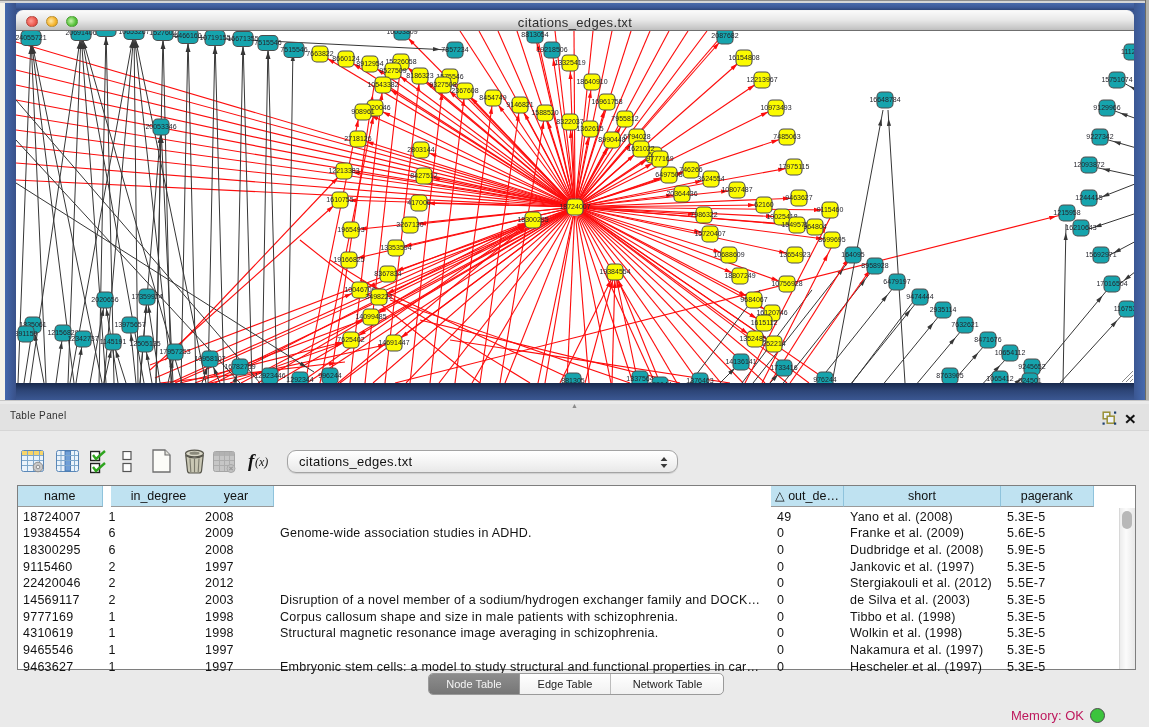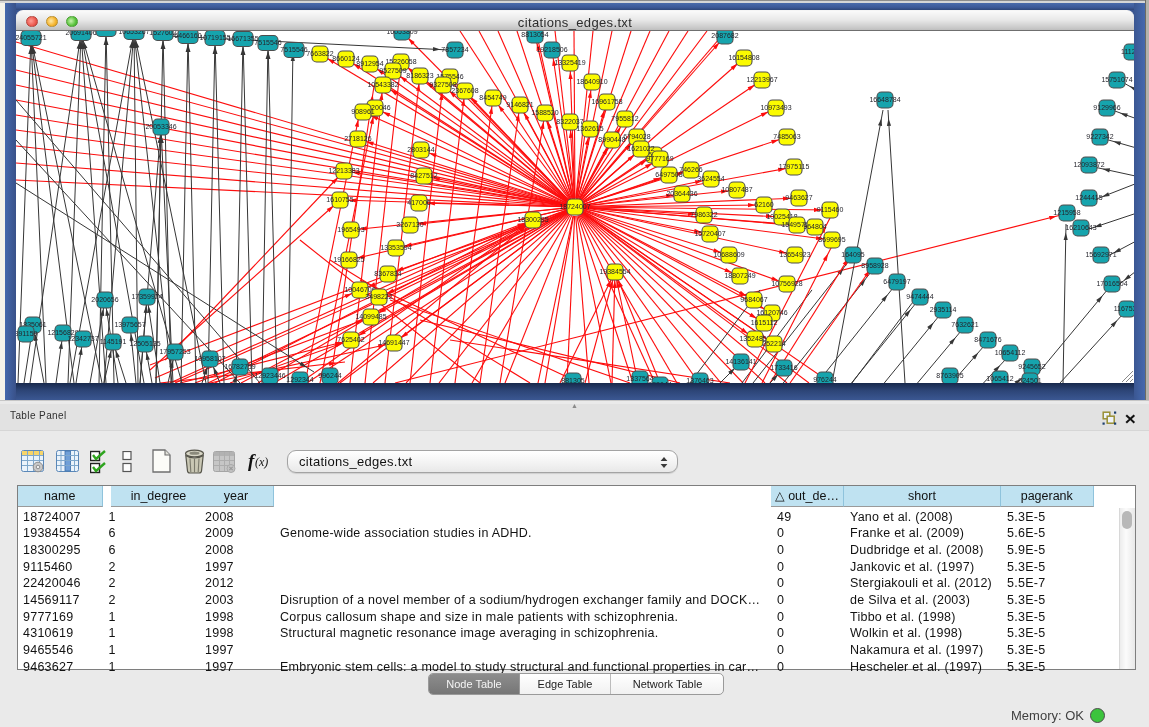--- a/index.html
+++ b/index.html
@@ -22,21 +22,21 @@
 #divot{position:absolute;left:571px;top:403px;width:8px;height:5px;color:#8a8a8a;font-size:7px;line-height:5px}
 #combo{position:absolute;left:287px;top:450px;width:391px;height:23px;background:linear-gradient(180deg,#ffffff,#f2f2f2 60%,#e8e8e8);border:1px solid #a3a3a3;border-radius:9px;font-size:13px;color:#111;line-height:21px;padding-left:11px;letter-spacing:.3px;box-shadow:0 1px 1px rgba(0,0,0,.12)}
 
 #table{position:absolute;left:17px;top:485px;width:1119px;height:185px;background:#fff;border:1px solid #7e7e7e}
 .hrow{position:absolute;left:0;top:0;height:21px;background:#bfe2f1;border-right:1px solid #8fc3dc;border-bottom:1px solid #9a9a9a;font-size:12.5px;color:#111;text-align:center;line-height:21px}
 .cell{position:absolute;height:17px;font-size:12.5px;letter-spacing:.25px;color:#121212;line-height:17px;white-space:nowrap;overflow:hidden}
 #tabs{position:absolute;left:428px;top:673px;width:296px;height:22px;border:1px solid #9a9a9a;border-radius:5px;background:linear-gradient(180deg,#ffffff,#f1f1f1);font-size:11px;line-height:20px;text-align:center;color:#1c1c1c}
 #seg1{position:absolute;left:0;top:0;width:91px;height:20px;border-radius:4px 0 0 4px;background:linear-gradient(180deg,#8d8d8d,#767676);color:#f4f4f4;border-right:1px solid #9a9a9a}
 #seg2{position:absolute;left:91px;top:0;width:90px;height:20px}
 #seg3{position:absolute;left:181px;top:0;width:114px;height:20px;border-left:1px solid #bcbcbc}
-#mem{position:absolute;left:0;top:708px;width:1084px;text-align:right;font-size:13px;color:#404040}
+#mem{position:absolute;left:0;top:708px;width:1084px;text-align:right;font-size:13px;color:#be185d}
 #memdot{position:absolute;left:1090px;top:708px;width:15px;height:15px;border-radius:50%;background:#3cc43d;border:1.5px solid #4d4d4d}
 #closex{position:absolute;left:1124px;top:410px;width:16px;height:16px;font-size:15px;font-weight:bold;color:#111;transform:scaleY(.92)}
 </style></head>
 <body>
 <div id="top"></div>
 <div id="winshadow"></div>
 <div id="topedge"></div>
 <div id="topblue"></div>
 <div id="leftedge"></div>
 <div id="leftblue"></div>

